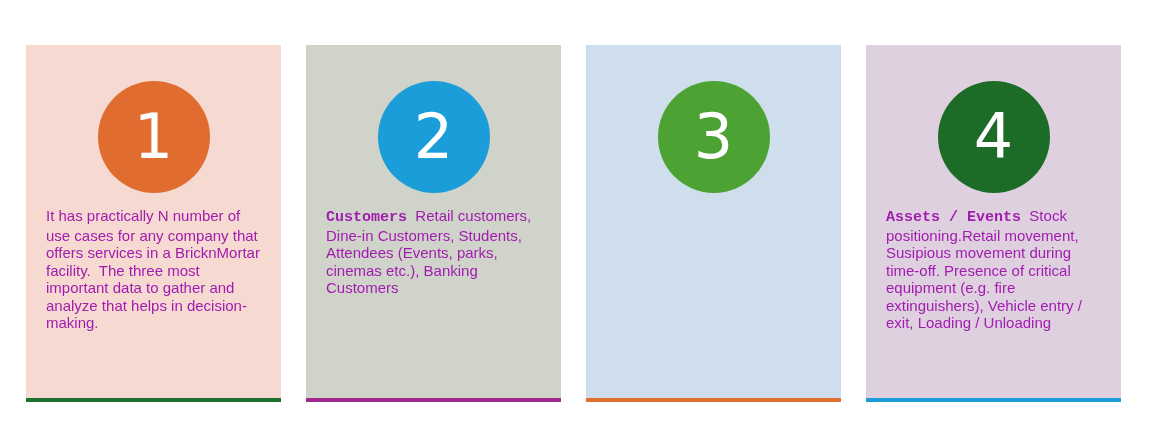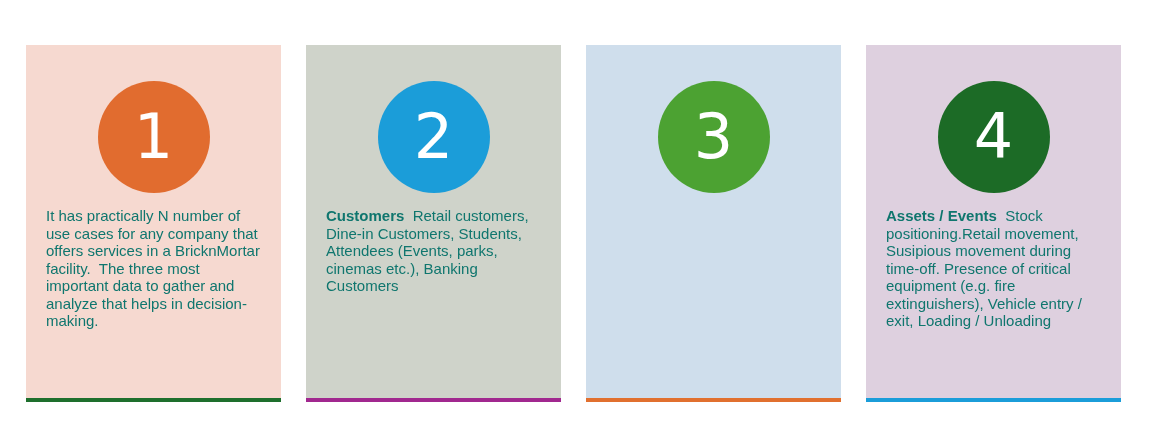--- a/index.html
+++ b/index.html
@@ -46,25 +46,26 @@
     font-size: 62px;
     line-height: 1;
     font-weight: 500;
   }
   .card .body {
     margin-top: 14px;
     width: 100%;
     padding: 0 18px 0 20px;
     font-size: 15px;
     line-height: 17.5px;
-    color: #0f766e;
+    color: #a21caf;
     white-space: pre-wrap;
   }
   .card .lead {
     font-weight: bold;
+    font-family: Liberation Mono, monospace;
   }
 </style>
 </head>
 <body>
 
 <div class="canvas">
   <div class="cards-row">
 
     <section class="card" style="background: rgb(246, 217, 208); border-bottom-color: rgb(30, 111, 45);">
       <div class="circle" style="background: rgb(225, 108, 47);">

